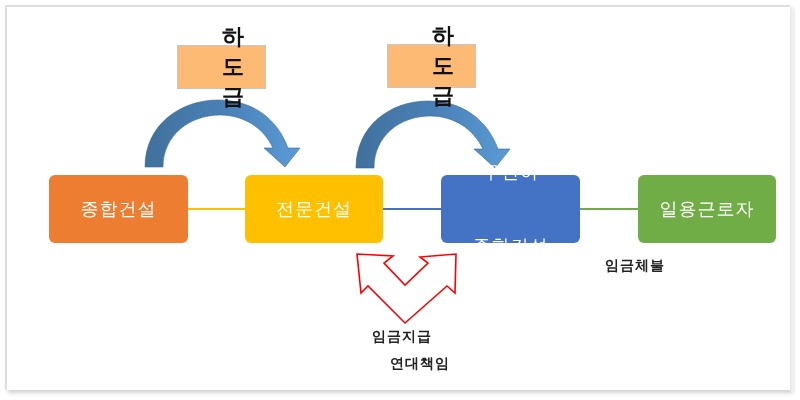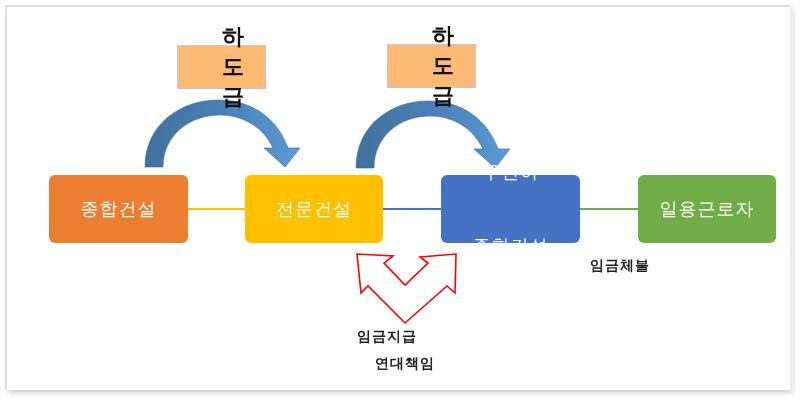--- a/index.html
+++ b/index.html
@@ -80,21 +80,21 @@
     .connector {
       position: absolute;
       height: 2px;
       top: 208px;
     }
     .caption {
       position: absolute;
       font-size: 14px;
       font-weight: bold;
       color: #222222;
-      text-align: center;
+      text-align: right;
       letter-spacing: 1px;
     }
   </style>
 </head>
 <body>
 
 <div class="frame"></div>
 
 <div class="layer">
 

